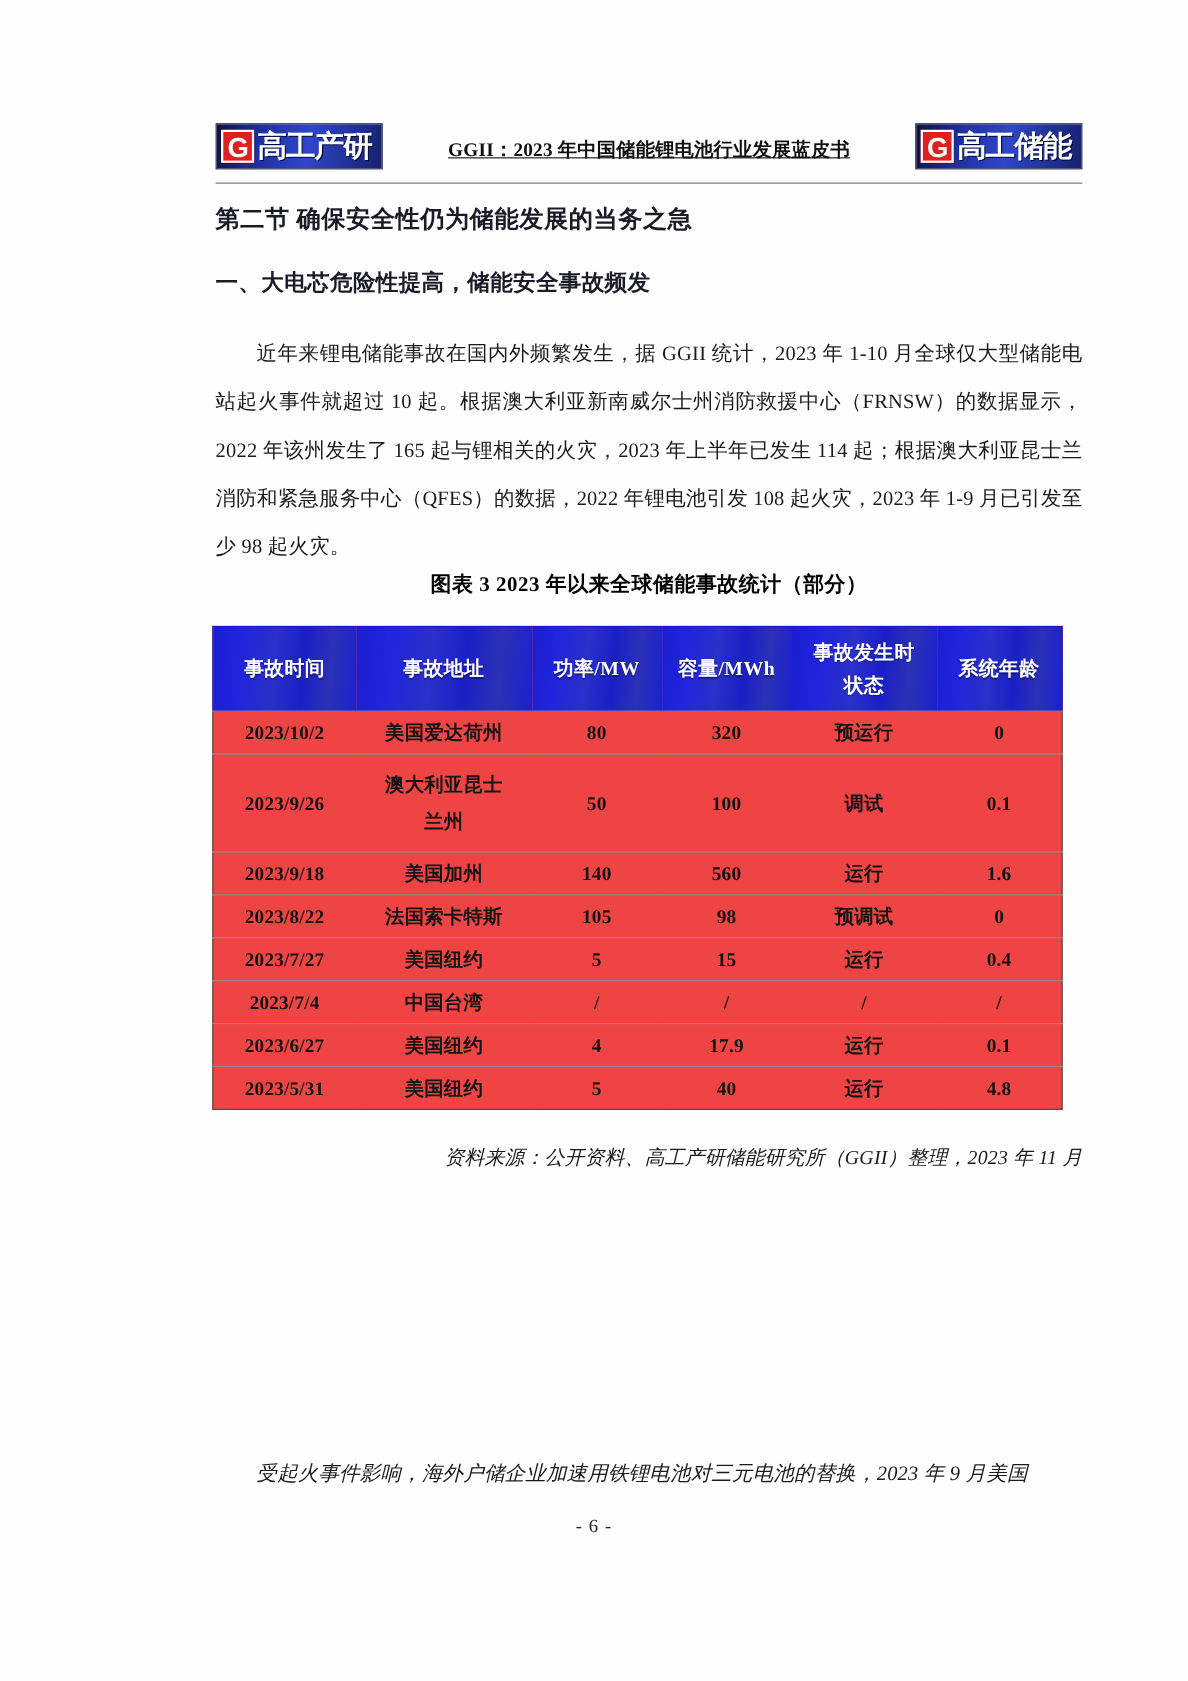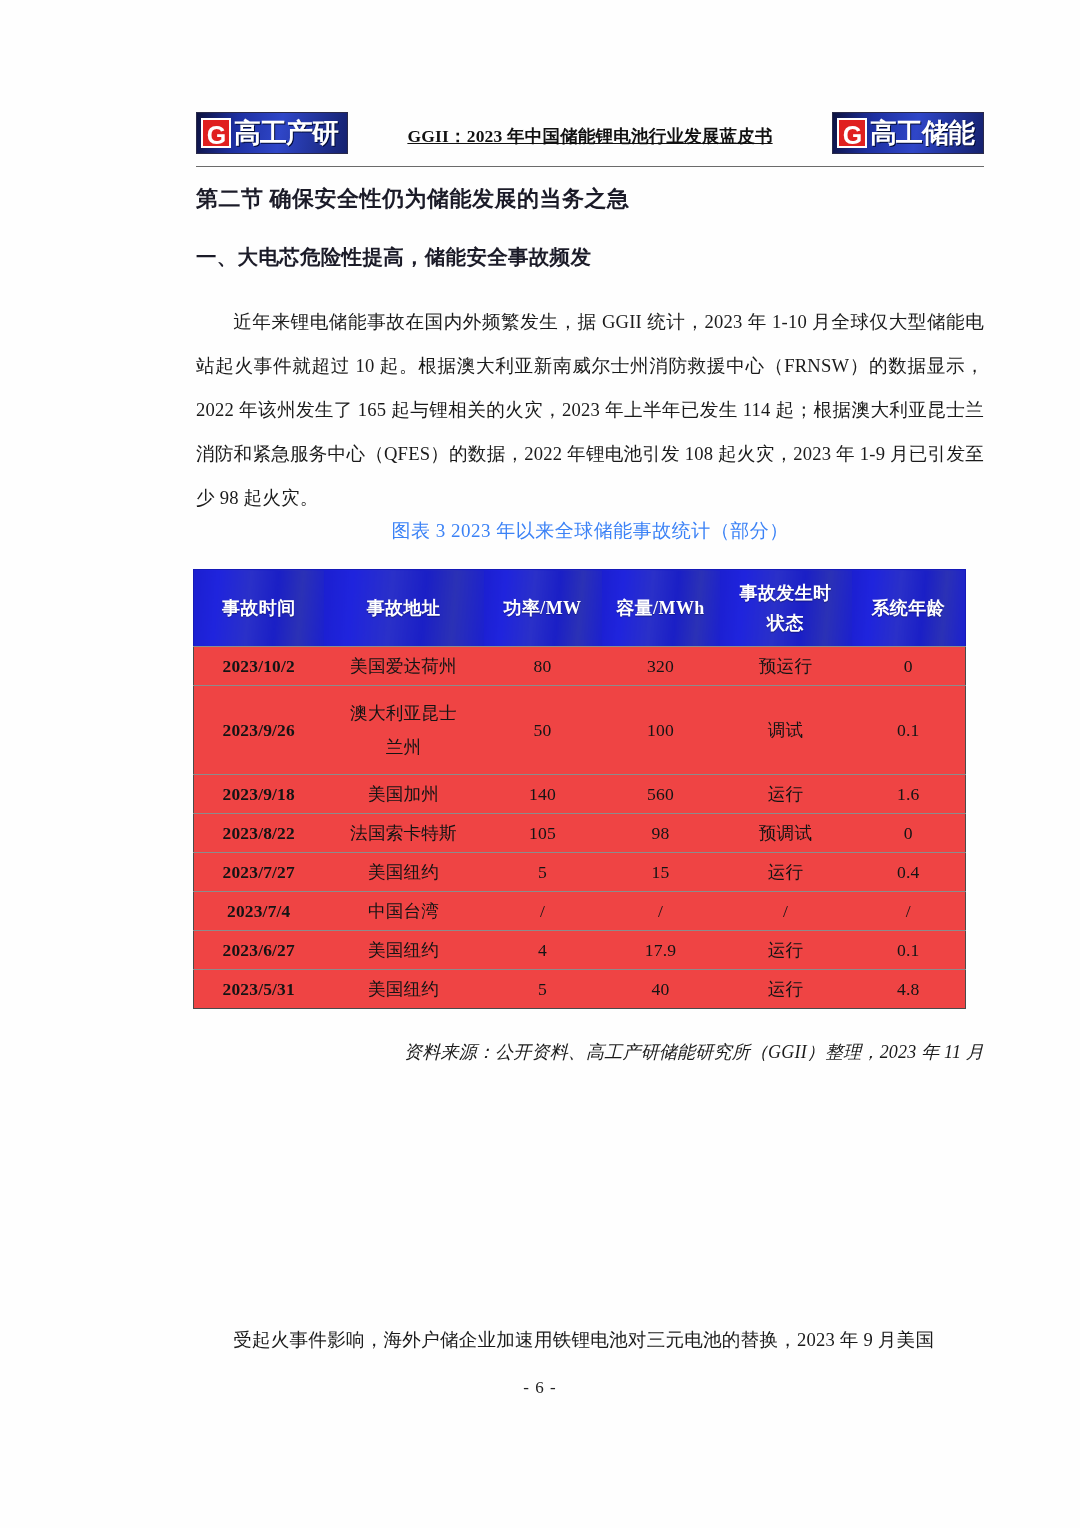--- a/index.html
+++ b/index.html
@@ -119,31 +119,31 @@
     font-size: 18.6px;
     line-height: 44px;
     text-align: justify;
     text-justify: inter-ideograph;
     color: #1a1a1a;
     letter-spacing: 0.2px;
   }
   .para.indent { text-indent: 2em; }
   .para-1 { top: 300px; }
   .para-2 { top: 1077px; }
-  .para-3 { top: 1318px; }
+  .para-3 { top: 1318px; font-style: italic; }
   
   .fig-caption {
     position: absolute;
     left: 196px;
     top: 518px;
     width: 788px;
     text-align: center;
     font-size: 19px;
-    font-weight: normal;
-    color: #3b82f6;
+    font-weight: bold;
+    color: #000000;
     letter-spacing: 0.5px;
   }
   
   .tbl-wrap {
     position: absolute;
     left: 193px;
     top: 569px;
     width: 772px;
   }
   table.acc {
@@ -171,20 +171,21 @@
   table.acc thead tr { border: 1.5px solid #151ab8; }
   table.acc tbody td {
     border-top: 1.1px solid #8c8c8c;
     font-size: 17.6px;
     text-align: center;
     vertical-align: middle;
     height: 36px;
     color: #141414;
     letter-spacing: 0.2px;
     line-height: 34px;
+    font-weight: bold;
   }
   table.acc tbody td.col-date {
     font-weight: bold;
     font-size: 17.4px;
   }
   table.acc tbody tr.tall td { height: 86px; }
   .loc-2line { display: block; line-height: 34px; }
   
   col.c0 { width: 130px; }
   col.c1 { width: 160px; }

